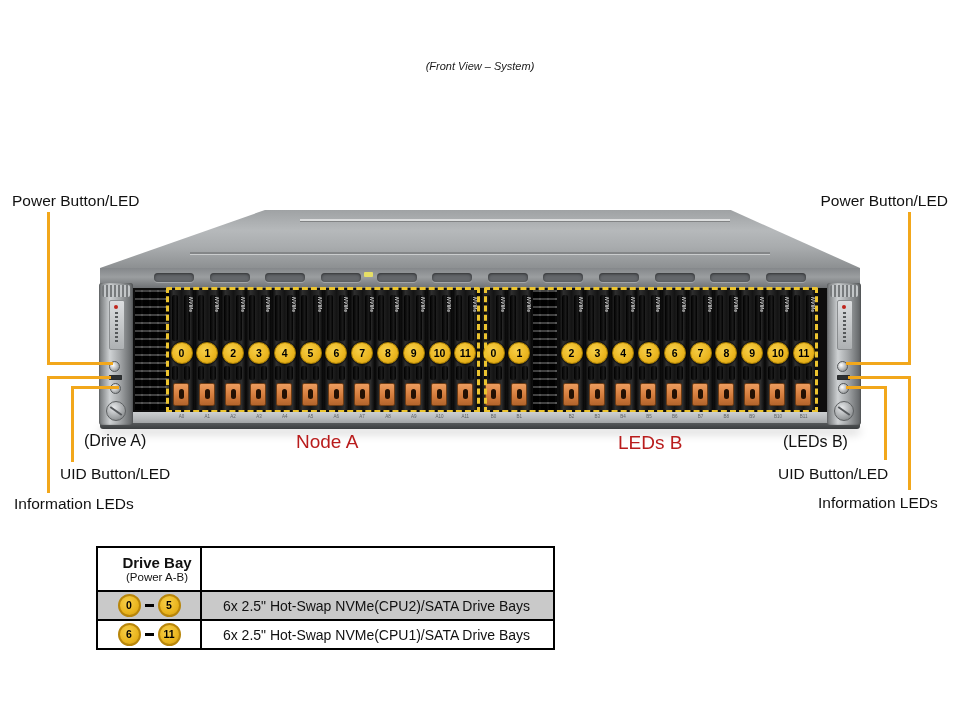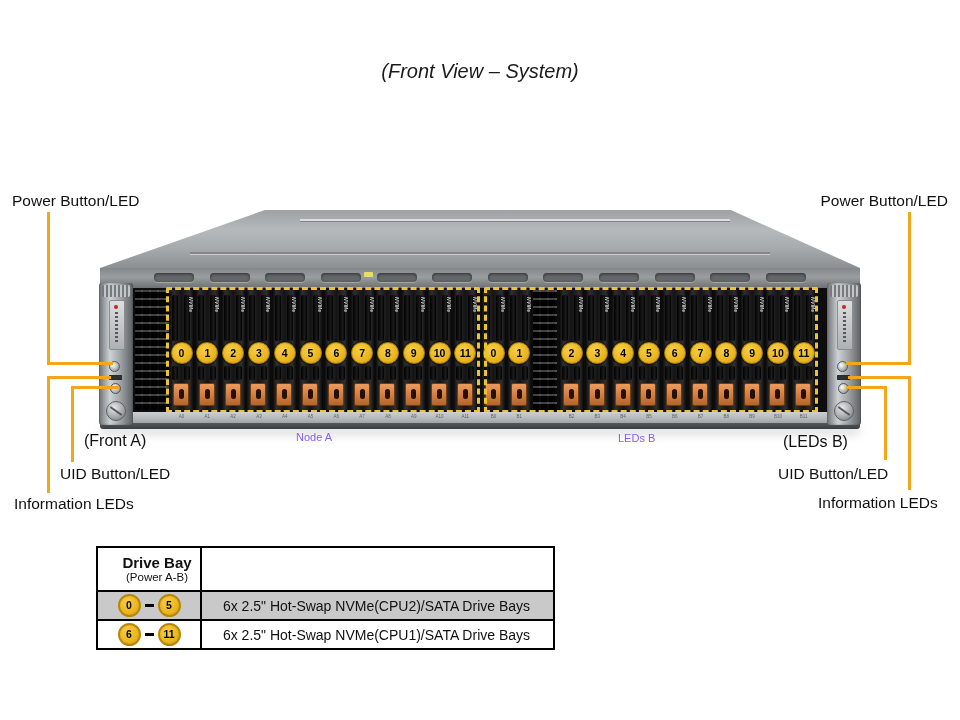--- a/index.html
+++ b/index.html
@@ -1,21 +1,21 @@
 <!DOCTYPE html>
 <html><head>
 <meta charset="utf-8">
 <style>
   html,body{margin:0;padding:0;background:#fff;}
   .stage{position:relative;width:960px;height:720px;background:#fff;overflow:hidden;
          font-family:"Liberation Sans",sans-serif;color:#111;}
   .abs{position:absolute;}
 
   
-  .title{left:0;right:0;top:60px;text-align:center;font-size:20px;font-style:italic;color:#1a1a1a;}
+  .title{left:0;right:0;top:60px;text-align:center;font-size:11px;font-style:italic;color:#1a1a1a;}
 
   
   .lbl{font-size:15.5px;color:#111;white-space:nowrap;}
 
   
   .cline{background:#F2A71B;}
 
   
   .lid{left:100px;top:210px;width:760px;height:58px;
        background:linear-gradient(180deg,#9fa2a4,#b6b9bb 35%,#a8abad 65%,#8d9092);
@@ -82,21 +82,21 @@
            background:radial-gradient(circle at 35% 35%,#ffffff,#9fa2a4 70%,#63666a);}
   .btn-pwr{left:10px;top:78px;}
   .btn-uid{left:11px;top:100px;}
   .ear-leds{position:absolute;left:10px;top:92px;width:13px;height:5px;background:#2e3133;border-radius:1px;
             box-shadow:inset 0 0 1px #000;}
   .ear-screw{position:absolute;left:7px;top:118px;width:20px;height:20px;border-radius:50%;
              border:1px solid #5d6062;box-sizing:border-box;
              background:radial-gradient(circle at 38% 32%,#e8eaec,#9b9ea0 65%,#6a6d6f);}
   .ear-screw:before{content:"";position:absolute;left:2px;top:8px;width:14px;height:2px;background:#54575a;transform:rotate(35deg);}
 
-  .nodelabel{font-size:11px;color:#8b5cf6;}
+  .nodelabel{font-size:19px;color:#b91c1c;}
 
   
   .dtable{left:96px;top:546px;width:455px;border:2px solid #000;background:#fff;}
   .trow{display:flex;}
   .tcell{box-sizing:border-box;display:flex;align-items:center;justify-content:center;}
   .c1{width:104px;border-right:2px solid #000;flex-direction:column;}
   .c2{width:349px;}
   .thead{height:42px;border-bottom:2px solid #000;}
   .tbody1{height:27px;border-bottom:2px solid #000;background:#C9C9C9;}
   .tbody2{height:27px;background:#fff;}
@@ -469,21 +469,21 @@
 
   <div class="abs cline" style="left:908px;top:212px;width:3px;height:153px;"></div>
   <div class="abs cline" style="left:846px;top:362px;width:65px;height:3px;"></div>
   <div class="abs cline" style="left:848px;top:376px;width:63px;height:3px;"></div>
   <div class="abs cline" style="left:908px;top:376px;width:3px;height:114px;"></div>
   <div class="abs cline" style="left:846px;top:386px;width:41px;height:3px;"></div>
   <div class="abs cline" style="left:884px;top:386px;width:3px;height:74px;"></div>
 
   <div class="abs lbl" style="left:12px;top:192px;">Power Button/LED</div>
   <div class="abs lbl" style="right:12px;top:192px;">Power Button/LED</div>
-  <div class="abs lbl" style="left:84px;top:432px;font-size:16px;">(Front A)</div>
+  <div class="abs lbl" style="left:84px;top:432px;font-size:16px;">(Drive A)</div>
   <div class="abs lbl" style="left:783px;top:433px;font-size:16px;">(LEDs B)</div>
   <div class="abs lbl" style="left:60px;top:465px;">UID Button/LED</div>
   <div class="abs lbl" style="left:778px;top:465px;">UID Button/LED</div>
   <div class="abs lbl" style="left:14px;top:495px;">Information LEDs</div>
   <div class="abs lbl" style="left:818px;top:494px;">Information LEDs</div>
 
   <div class="abs nodelabel" style="left:296px;top:431px;">Node A</div>
   <div class="abs nodelabel" style="left:618px;top:432px;">LEDs B</div>
 
   <div class="abs dtable">

